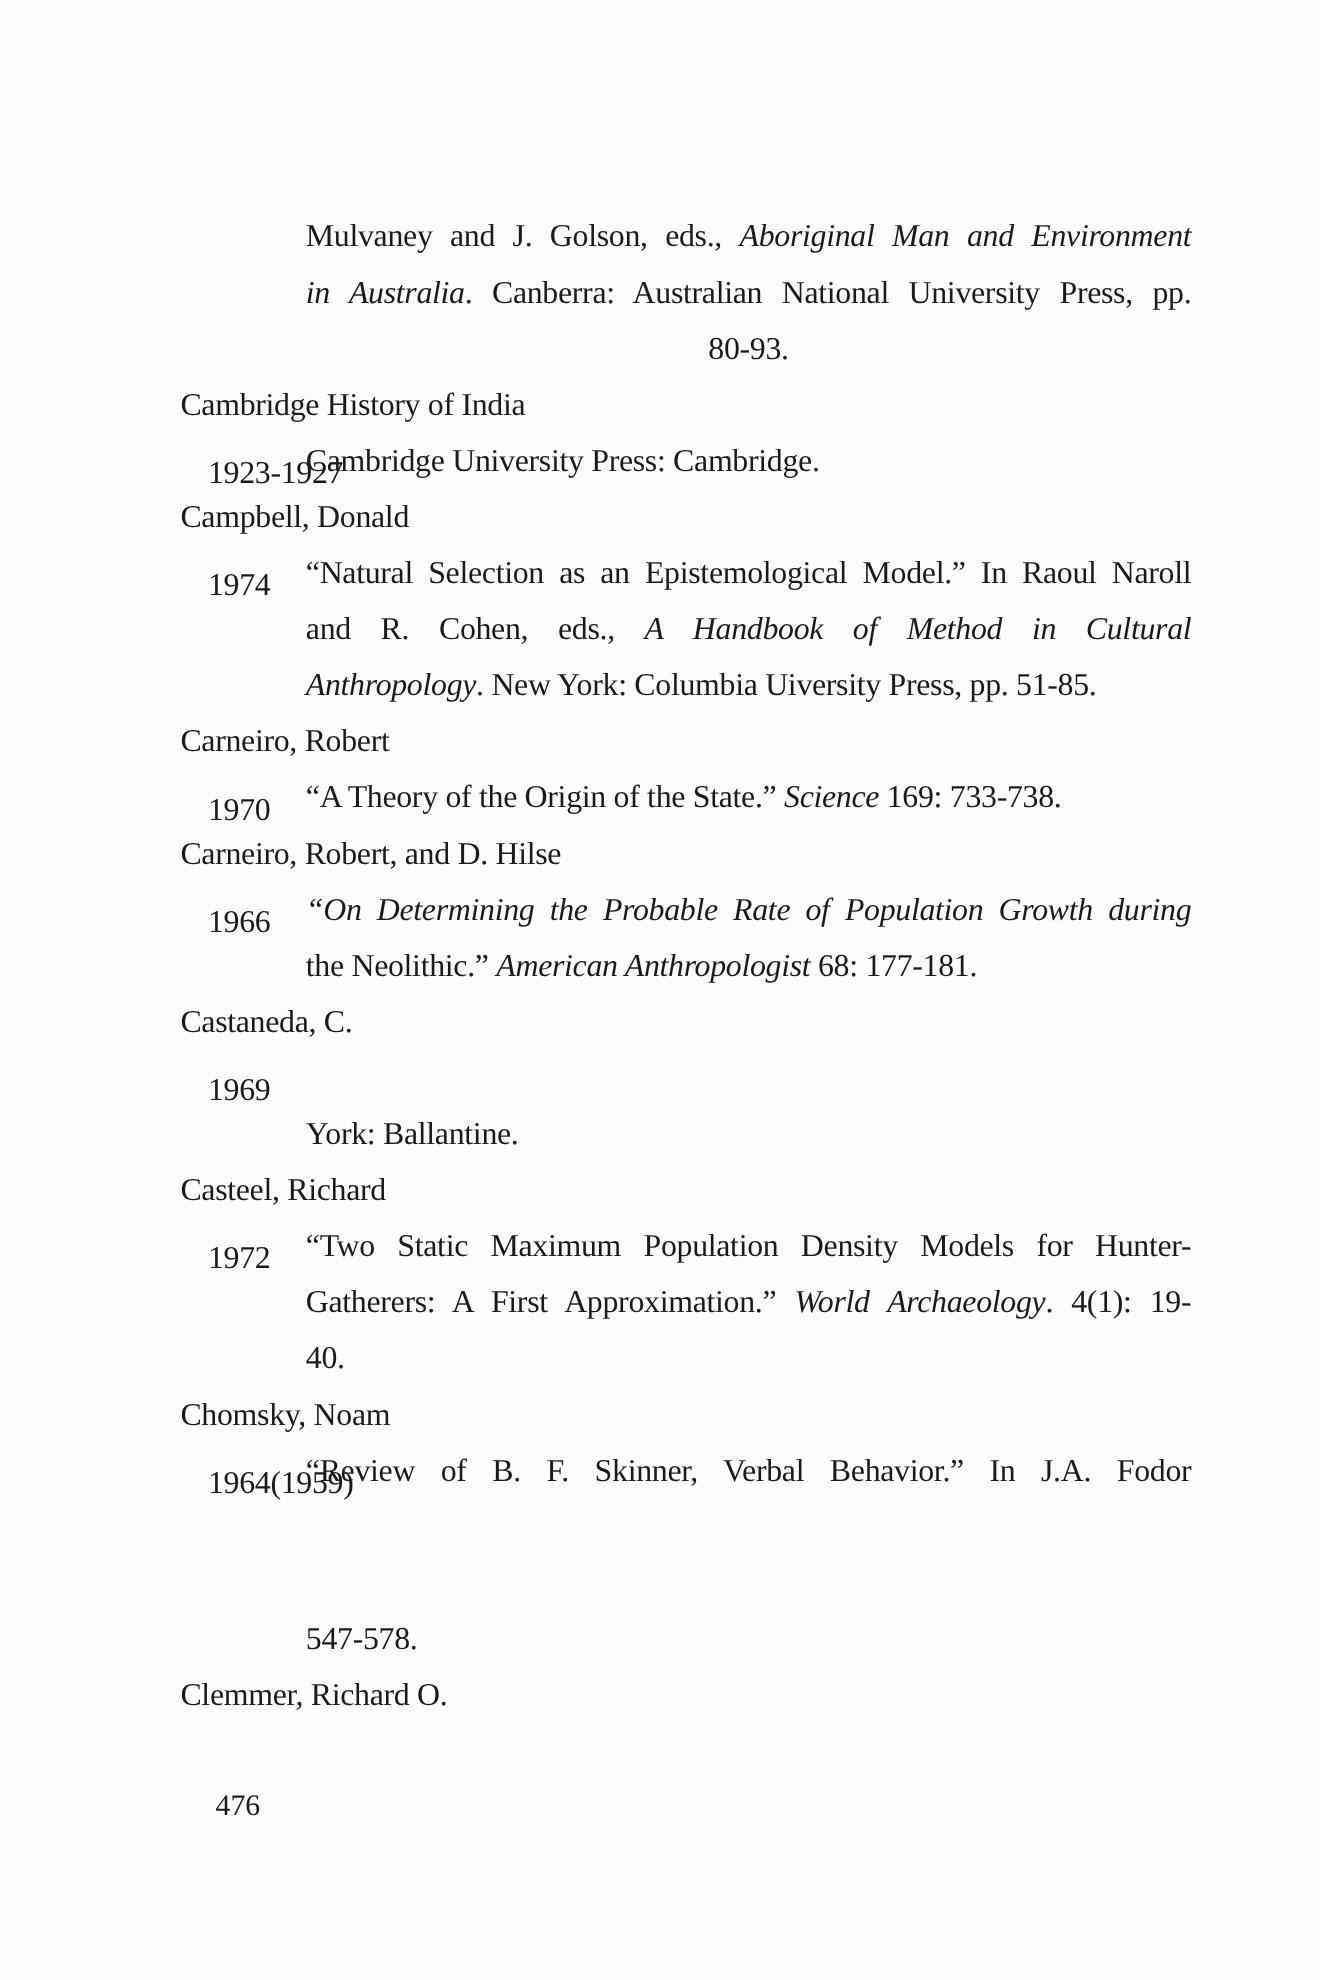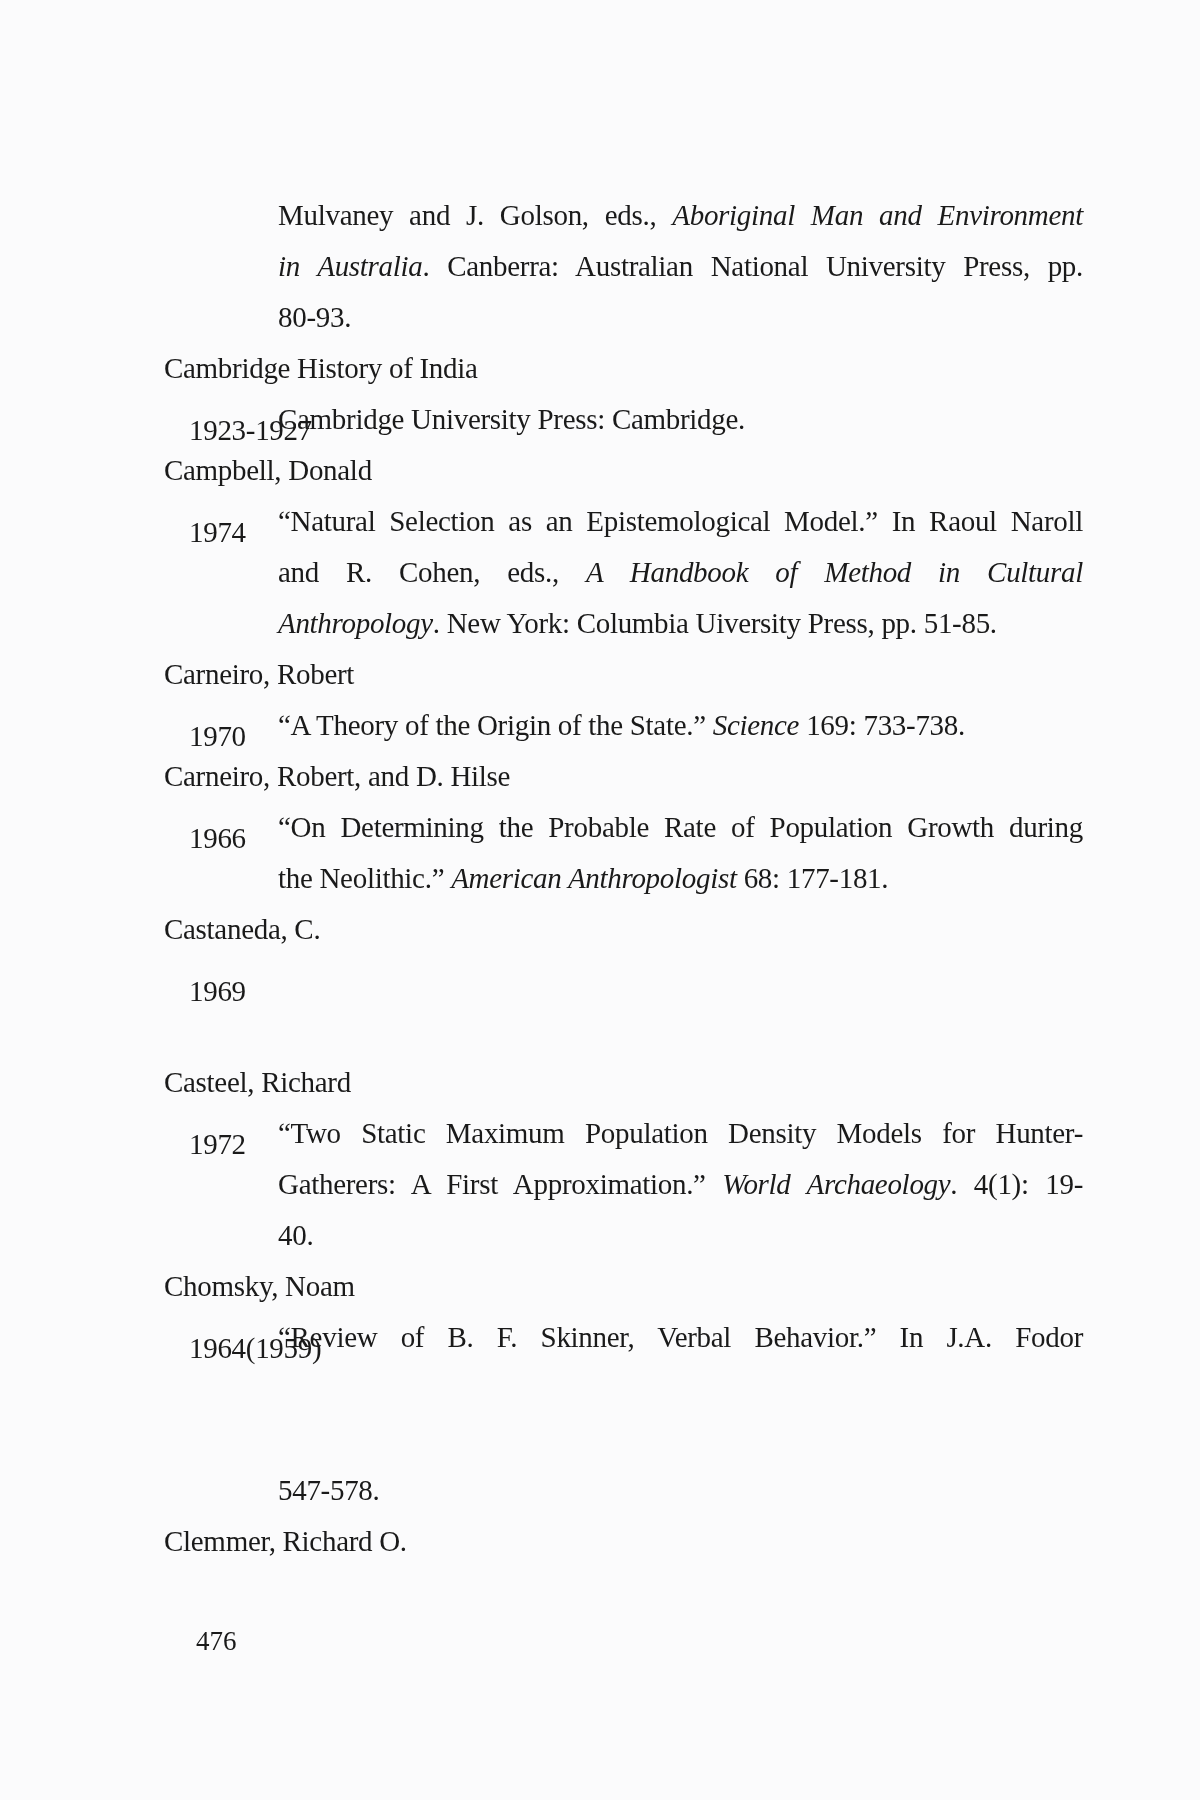--- a/index.html
+++ b/index.html
@@ -21,38 +21,39 @@
   i { font-style: italic; }
   .pagenum { position: absolute; left: 196px; top: 1626px; font-size: 27px; }
 </style>
 </head>
 <body>
 
 <div class="page" id="page">
   <div class="pagenum">476</div>
 <div class="line cont just" style="top: 198px;"><span>Mulvaney and J. Golson, eds., </span><i>Aboriginal Man and Environment</i></div>
     <div class="line cont just" style="top: 249px;"><i>in Australia</i><span>. Canberra: Australian National University Press, pp.</span></div>
-    <div class="line cont" style="top: 300px;"><span>80-93.</span></div>
+    <div class="line cont" style="top: 300px; text-align: center;"><span>80-93.</span></div>
     <div class="line head" style="top: 351px;"><span>Cambridge History of India</span></div>
     <div class="line year" style="top: 402px;">1923-1927</div>
     <div class="line cont" style="top: 402px;"><span>Cambridge University Press: Cambridge.</span></div>
     <div class="line head" style="top: 453px; text-align: center;"><span>Campbell, Donald</span></div>
     <div class="line year" style="top: 504px;">1974</div>
     <div class="line cont just" style="top: 504px;"><span>“Natural Selection as an Epistemological Model.” In Raoul Naroll</span></div>
     <div class="line cont just" style="top: 555px;"><span>and R. Cohen, eds., </span><i>A Handbook of Method in Cultural</i></div>
     <div class="line cont" style="top: 606px;"><i>Anthropology</i><span>. New York: Columbia Uiversity Press, pp. 51-85.</span></div>
     <div class="line head" style="top: 657px;"><span>Carneiro, Robert</span></div>
     <div class="line year" style="top: 708px;">1970</div>
     <div class="line cont" style="top: 708px;"><span>“A Theory of the Origin of the State.” </span><i>Science</i><span> 169: 733-738.</span></div>
     <div class="line head" style="top: 759px;"><span>Carneiro, Robert, and D. Hilse</span></div>
     <div class="line year" style="top: 810px;">1966</div>
-    <div class="line cont just" style="top: 810px;"><span>“On Determining the Probable Rate of Population Growth during</span></div>
+    <div class="line cont just" style="top: 810px; font-style: italic;"><span>“On Determining the Probable Rate of Population Growth during</span></div>
     <div class="line cont" style="top: 861px;"><span>the Neolithic.” </span><i>American Anthropologist</i><span> 68:  177-181.</span></div>
     <div class="line head" style="top: 912px;"><span>Castaneda, C.</span></div>
     <div class="line year" style="top: 963px;">1969</div>
+    <div class="line cont" style="top: 1014px;"><span>York: Ballantine.</span></div>
     <div class="line head" style="top: 1065px;"><span>Casteel, Richard</span></div>
     <div class="line year" style="top: 1116px;">1972</div>
     <div class="line cont just" style="top: 1116px;"><span>“Two Static Maximum Population Density Models for Hunter-</span></div>
     <div class="line cont just" style="top: 1167px;"><span>Gatherers: A First Approximation.” </span><i>World Archaeology</i><span>. 4(1): 19-</span></div>
     <div class="line cont" style="top: 1218px;"><span>40.</span></div>
     <div class="line head" style="top: 1269px;"><span>Chomsky, Noam</span></div>
     <div class="line year" style="top: 1320px;">1964(1959)</div>
     <div class="line cont just" style="top: 1320px;"><span>“Review of B. F. Skinner, Verbal Behavior.” In J.A. Fodor</span></div>
     <div class="line cont" style="top: 1473px;"><span>547-578.</span></div>
     <div class="line head" style="top: 1524px;"><span>Clemmer, Richard O.</span></div>

